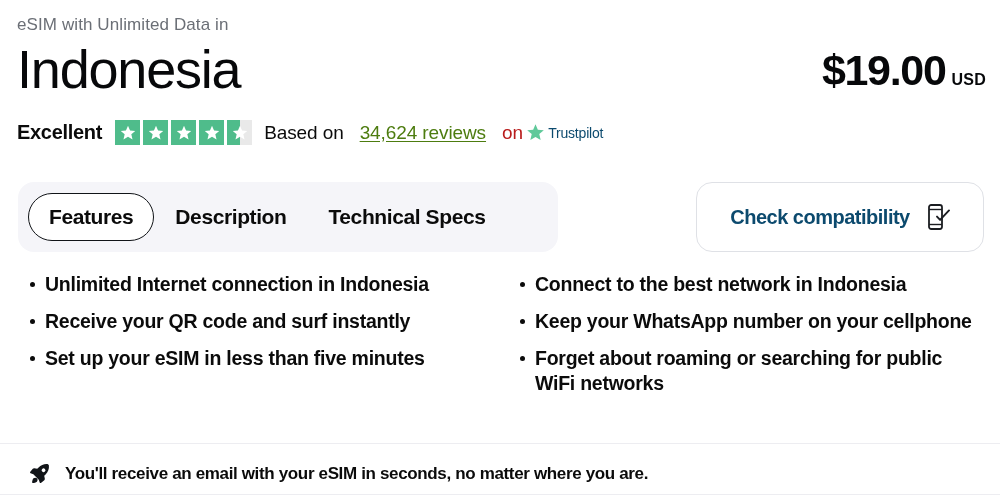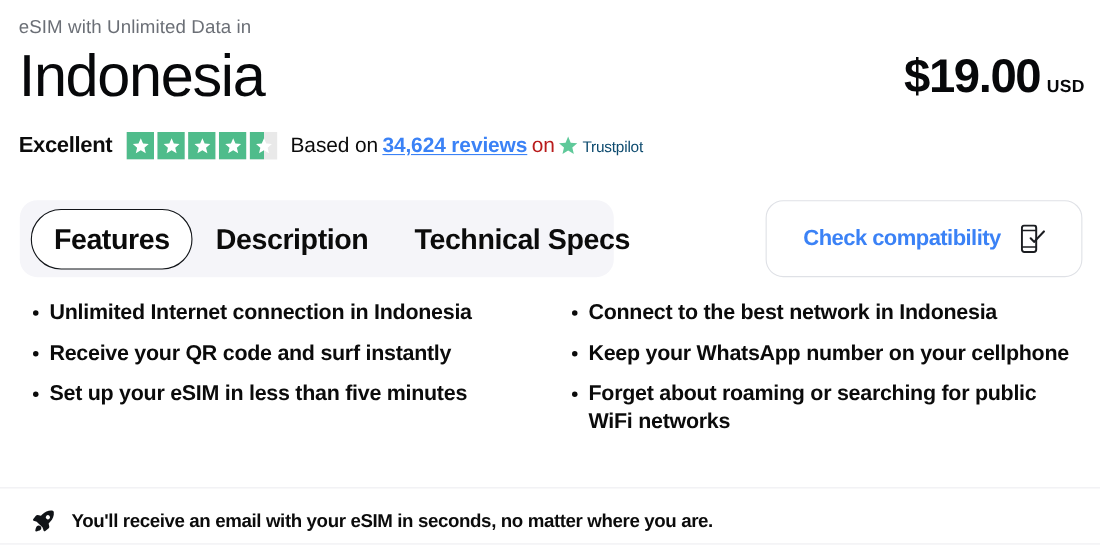--- a/index.html
+++ b/index.html
@@ -113,25 +113,25 @@
     height: 17px;
   }
   .trust-based {
     font-size: 19px;
     font-weight: 400;
     color: #0b0b0b;
     letter-spacing: -0.1px;
   }
   .trust-reviews {
     font-size: 19px;
-    font-weight: 700;
-    color: #3b82f6;
+    font-weight: 400;
+    color: #4d7c0f;
     text-decoration: underline;
     text-underline-offset: 2px;
-    margin: 0 4px;
+    margin: 0 16px;
     letter-spacing: -0.1px;
   }
   .trust-on {
     font-size: 19px;
     color: #b91c1c;
     margin-right: 3px;
   }
   .tp-logo {
     display: inline-flex;
     align-items: center;
@@ -152,21 +152,21 @@
     width: 540px;
     height: 70px;
     background: #f5f5f9;
     border-radius: 16px;
     display: flex;
     align-items: center;
     padding: 0 10px;
     box-sizing: border-box;
   }
   .tab {
-    font-size: 26px;
+    font-size: 21px;
     font-weight: 700;
     letter-spacing: -0.4px;
     color: #0b0b0b;
     padding: 11px 20px;
     border-radius: 999px;
     background: transparent;
     border: 1.6px solid transparent;
     cursor: pointer;
     white-space: nowrap;
   }
@@ -189,21 +189,21 @@
     align-items: center;
     justify-content: center;
     gap: 18px;
     cursor: pointer;
     box-sizing: border-box;
   }
   .compat-label {
     font-size: 20px;
     font-weight: 700;
     letter-spacing: -0.5px;
-    color: #3b82f6;
+    color: #0c4a6e;
   }
   .compat-icon svg { display: block; width: 22px; height: 26px; }
 
   
   .features {
     position: absolute;
     left: 17px;
     top: 272px;
     width: 966px;
     display: flex;

